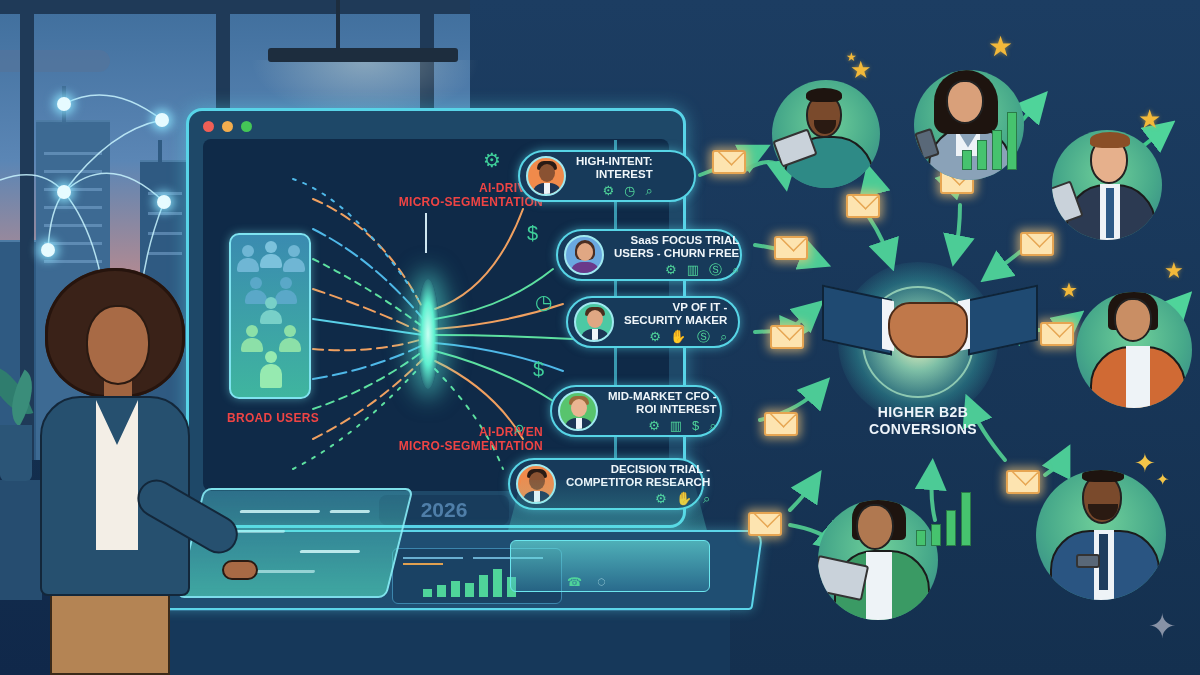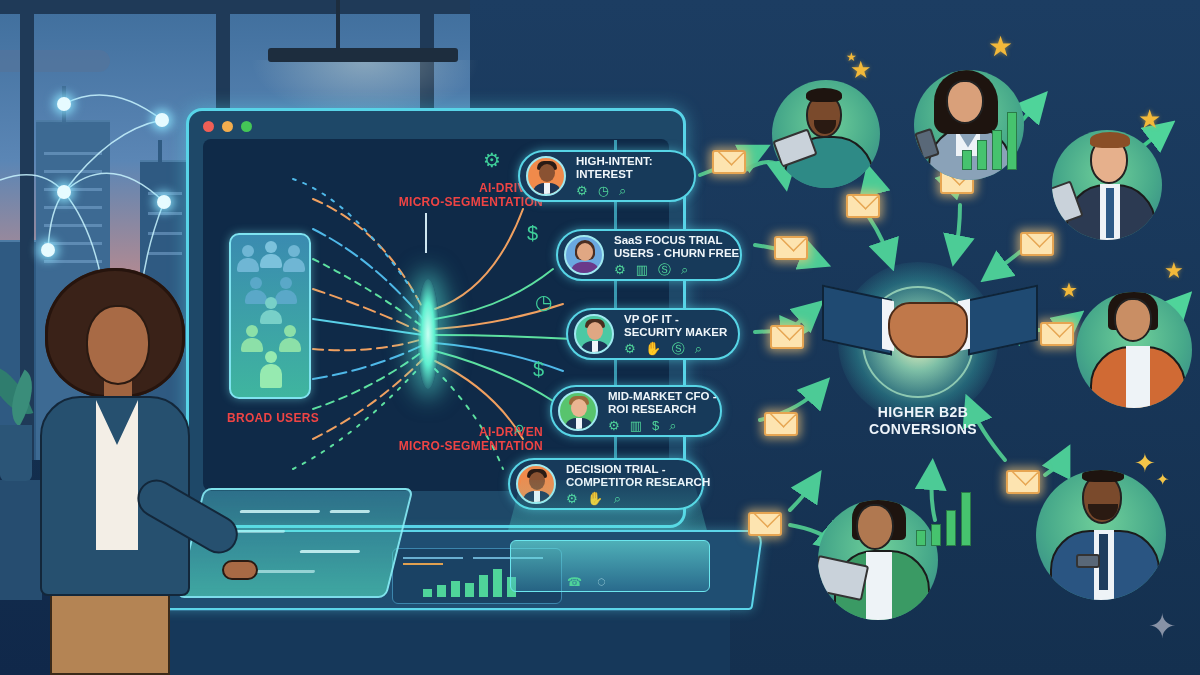--- a/index.html
+++ b/index.html
@@ -81,21 +81,21 @@
     display: flex; align-items: center; padding-left: 6px;
   }
   .avatar-c {
     width: 40px; height: 40px; border-radius: 50%; flex: none;
     border: 2px solid #9fe9f0; position: relative; overflow: hidden;
   }
   .avatar-c .face { position: absolute; left: 11px; top: 6px; width: 16px; height: 18px; border-radius: 50%; }
   .avatar-c .hair { position: absolute; left: 9px; top: 3px; width: 20px; height: 9px; border-radius: 10px 10px 3px 3px; background: #2a1a14; }
   .avatar-c .suit { position: absolute; left: 4px; top: 25px; width: 30px; height: 18px; border-radius: 12px 12px 0 0; background: #1d3555; }
   .avatar-c .shirt { position: absolute; left: 16px; top: 25px; width: 6px; height: 14px; background: #f0f4f8; }
-  .pill-body { margin-left: 10px; display: flex; flex-direction: column; }
+  .pill-body { margin-left: 10px; display: flex; flex-direction: column; align-items: flex-end; }
   .pill-title { color: #f0f6fa; font-size: 11.5px; font-weight: bold; line-height: 13px; white-space: nowrap; }
   .pill-icons { display: flex; gap: 10px; margin-top: 3px; color: #4fd49a; font-size: 13px; line-height: 14px; }
   .side-icon { position: absolute; color: #3fcf9a; font-size: 20px; }
 
   
   .console {
     left: 148px; top: 530px; width: 610px; height: 80px;
     background: #1f4e72; border: 2px solid #5cd6ea; border-radius: 14px 14px 4px 4px;
     transform: skewX(-8deg);
     box-shadow: 0 0 12px rgba(92,214,234,.4);
@@ -299,20 +299,21 @@
       <div class="person-ic" style="left:29px;top:116px">
           <div class="h" style="background:#96eab0"></div>
           <div class="b" style="background:#96eab0;height:24px"></div>
         </div>
     </div>
     <div class="abs label-white" style="left:16px;top:272px;width:100px;">BROAD USERS</div>
     <div class="abs lens"></div>
     <div class="abs label-white" style="left:120px;top:286px;width:220px;white-space:pre-line;">AI-DRIVEN
 MICRO-SEGMENTATION</div>
   </div>
+  <div class="abs year-tab">2026</div>
 </div>
 
 <div class="abs" style="left:614px;top:140px;width:3px;height:360px;background:#4cc8dc;opacity:.7;"></div>
 
 <div class="abs side-icon" style="left:483px;top:148px;">⚙</div>
 <div class="abs side-icon" style="left:527px;top:222px;">$</div>
 <div class="abs side-icon" style="left:535px;top:290px;">◷</div>
 <div class="abs side-icon" style="left:533px;top:358px;">$</div>
 <div class="abs side-icon" style="left:514px;top:416px;">⌕</div>
 
@@ -345,21 +346,21 @@
     <span class="pill-title">USERS - CHURN FREE</span>
     <div class="pill-icons">
       <span>⚙</span>
       <span>▥</span>
       <span>Ⓢ</span>
       <span>⌕</span>
     </div>
   </div>
 </div>
 
-<div class="pill" style="left:566px;top:308px;width:174px;">
+<div class="pill" style="left:566px;top:296px;width:174px;">
   <div class="avatar-c seg-avatar" style="background: rgb(76, 201, 164);">
       <div class="hair" style="background:#4a2e1e"></div>
       <div class="face" style="background: rgb(224, 167, 131);"></div>
       <div class="suit"></div>
       <div class="shirt"></div>
     </div>
   <div class="pill-body">
     <span class="pill-title">VP OF IT -</span>
     <span class="pill-title">SECURITY MAKER</span>
     <div class="pill-icons">
@@ -373,21 +374,21 @@
 
 <div class="pill" style="left:550px;top:385px;width:172px;">
   <div class="avatar-c seg-avatar" style="background: rgb(88, 196, 110);">
       <div class="hair" style="background:#9a6a3a"></div>
       <div class="face" style="background: rgb(234, 181, 146);"></div>
       <div class="suit"></div>
       <div class="shirt"></div>
     </div>
   <div class="pill-body">
     <span class="pill-title">MID-MARKET CFO -</span>
-    <span class="pill-title">ROI RESEARCH</span>
+    <span class="pill-title">ROI INTEREST</span>
     <div class="pill-icons">
       <span>⚙</span>
       <span>▥</span>
       <span>$</span>
       <span>⌕</span>
     </div>
   </div>
 </div>
 
 <div class="pill" style="left:508px;top:458px;width:196px;">

